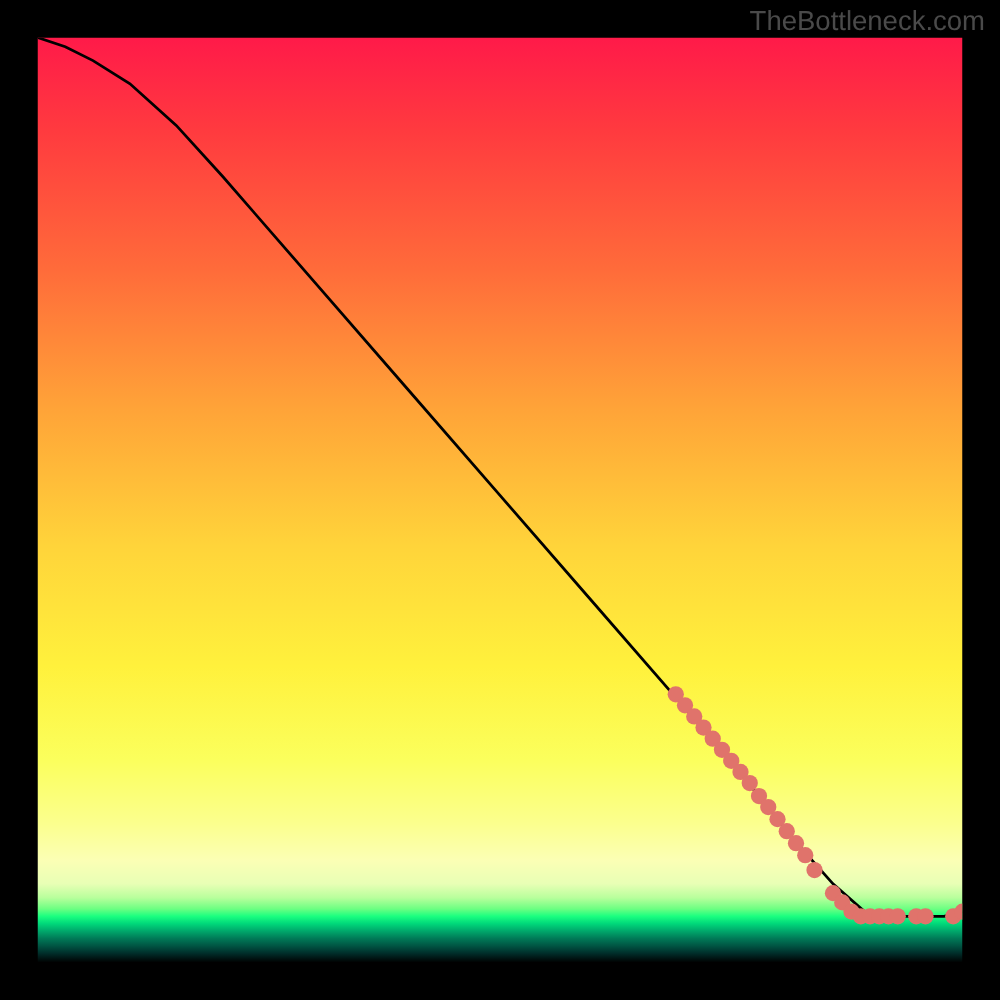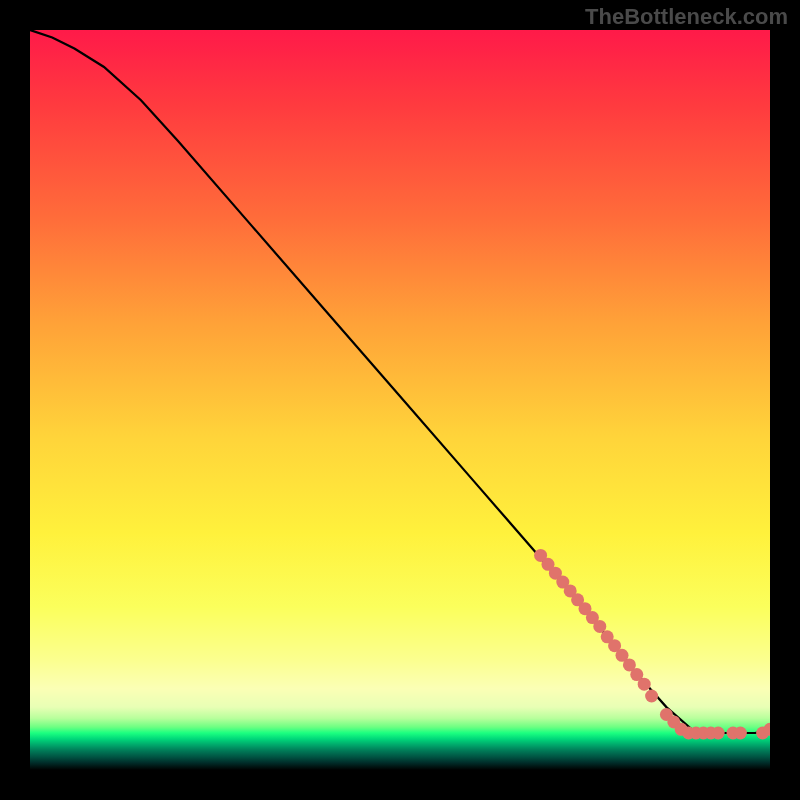--- a/index.html
+++ b/index.html
@@ -10,21 +10,21 @@
     height: 800px;
     position: relative;
     font-family: Arial, sans-serif;
   }
   .watermark {
     position: absolute;
     top: 4px;
     right: 12px;
     color: #4a4a4a;
     font-size: 22px;
-    font-weight: bold;
+    font-weight: normal;
     z-index: 10;
   }
   .plot-frame {
     position: absolute;
     left: 30px;
     top: 30px;
     width: 740px;
     height: 740px;
     background: #000;
     overflow: hidden;

